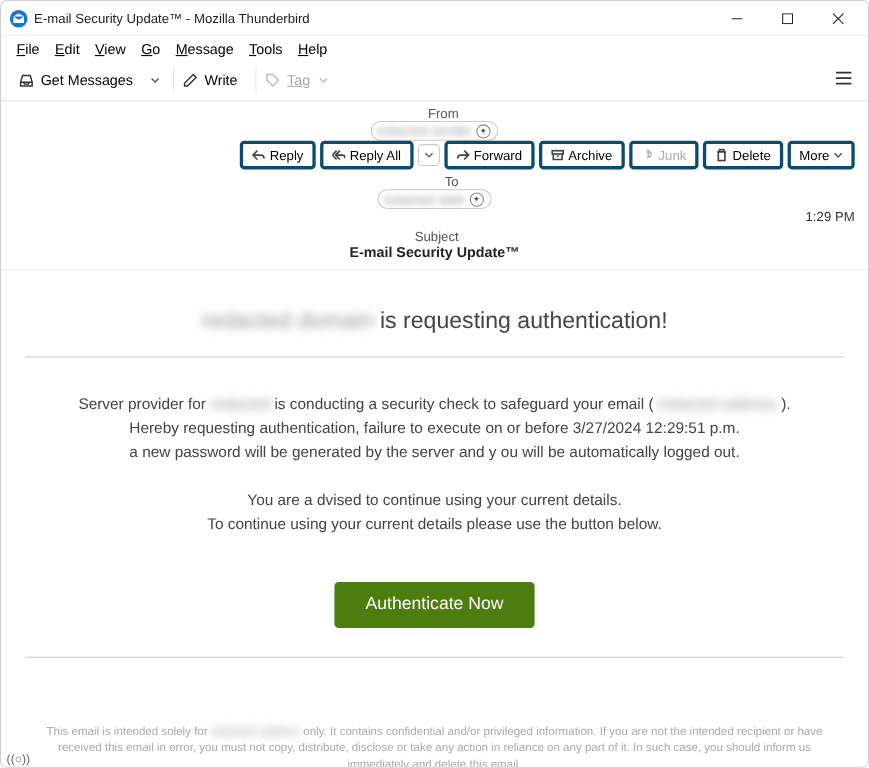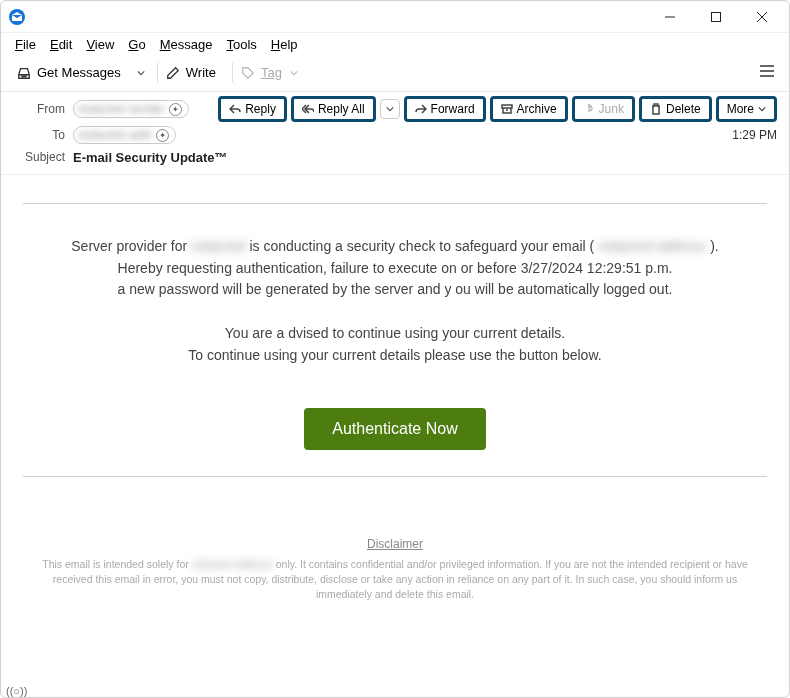--- a/index.html
+++ b/index.html
@@ -17,21 +17,21 @@
 .toolbar { display: flex; align-items: center; padding: 4px 8px 6px; gap: 4px; border-bottom: 1px solid #e5e5e5; }
 .tbtn { display: inline-flex; align-items: center; gap: 6px; padding: 4px 8px; border-radius: 4px; font-size: 13px; cursor: pointer; }
 .tbtn svg { width: 14px; height: 14px; stroke: #333; fill: none; stroke-width: 1.5; }
 .tbtn.sep { border-left: 1px solid #ddd; padding-left: 8px; margin-left: 4px; }
 .tbtn.disabled { color: #aaa; text-decoration: underline; }
 .tbtn.disabled svg { stroke: #bbb; }
 .spacer { flex: 1; }
 .hamburger { padding: 4px 6px; }
 .hamburger svg { width: 16px; height: 14px; stroke: #333; stroke-width: 1.5; }
 .headers { padding: 2px 12px 6px; border-bottom: 1px solid #eee; }
-.hrow { display: flex; align-items: center; font-size: 13px; padding: 2px 0; min-height: 22px; }
+.hrow { display: flex; align-items: center; font-size: 13px; padding: 2px 0; min-height: 22px; flex-direction: column; }
 .hlab { width: 52px; text-align: right; color: #555; margin-right: 8px; font-size: 12px; }
 .pill { display: inline-flex; align-items: center; border: 1px solid #ccc; border-radius: 999px; padding: 1px 6px 1px 4px; gap: 4px; font-size: 12px; }
 .pill .blur { filter: blur(3px); color: #999; }
 .pill .ab { width: 13px; height: 13px; border: 1px solid #888; border-radius: 50%; display: inline-flex; align-items: center; justify-content: center; font-size: 8px; color: #555; }
 .actionbtns { margin-left: auto; display: flex; gap: 4px; align-items: center; }
 .abtn { border: 3px solid #0c4a6e; border-radius: 4px; padding: 3px 8px; font-size: 12px; display: inline-flex; align-items: center; gap: 4px; background: #fff; cursor: pointer; }
 .abtn svg { width: 12px; height: 12px; stroke: #444; fill: none; stroke-width: 1.5; }
 .abtn.disabled { color: #aaa; }
 .abtn.disabled svg { stroke: #bbb; }
 .time { margin-left: auto; font-size: 12px; color: #333; }
@@ -51,20 +51,21 @@
 </style>
 </head>
 <body>
 
 <div class="titlebar">
   <span class="app-icon">
     <svg viewBox="0 0 10 10">
         <path d="M0 3 L5 6 L10 3 L10 9 L0 9 Z M0 3 L5 0 L10 3" fill="#fff"></path>
       </svg>
   </span>
+  <span class="title">E-mail Security Update™ - Mozilla Thunderbird</span>
   <div class="winbtns">
     <div class="winbtn">
         <svg viewBox="0 0 10 10">
           <line x1="0" y1="5" x2="10" y2="5"></line>
         </svg>
       </div>
     <div class="winbtn">
         <svg viewBox="0 0 10 10">
           <rect x="0.5" y="0.5" width="9" height="9"></rect>
         </svg>
@@ -191,29 +192,31 @@
     </span>
     <span class="time">1:29 PM</span>
   </div>
   <div class="hrow">
     <span class="hlab">Subject</span>
     <span class="subject">E-mail Security Update™</span>
   </div>
 </div>
 
 <div class="body">
+  <h2>
+    <span class="blurspan">redacted domain</span><span> is requesting authentication!</span>
+  </h2>
   <hr>
   <p>
     <span>Server provider for </span><span class="blurspan">redacted</span><span> is conducting a security check to safeguard your email ( </span><span class="blurspan">redacted address</span><span> ).</span>
   </p>
   <p>Hereby requesting authentication, failure to execute on or before 3/27/2024 12:29:51 p.m.</p>
   <p>a new password will be generated by the server and y ou will be automatically logged out.</p>
   <p style="margin-top:22px">You are a dvised to continue using your current details.</p>
   <p>To continue using your current details please use the button below.</p>
   <div class="authbtn">Authenticate Now</div>
   <hr class="hr2">
-  <div class="disc">Disclaimer</div>
   <div class="disctext">
     <span>This email is intended solely for </span><span class="blurspan">redacted address</span><span> only. It contains confidential and/or privileged information. If you are not the intended recipient or have received this email in error, you must not copy, distribute, disclose or take any action in reliance on any part of it. In such case, you should inform us immediately and delete this email.</span>
   </div>
 </div>
 
 <div class="statusbar">((○))</div>
 
 </body></html>

